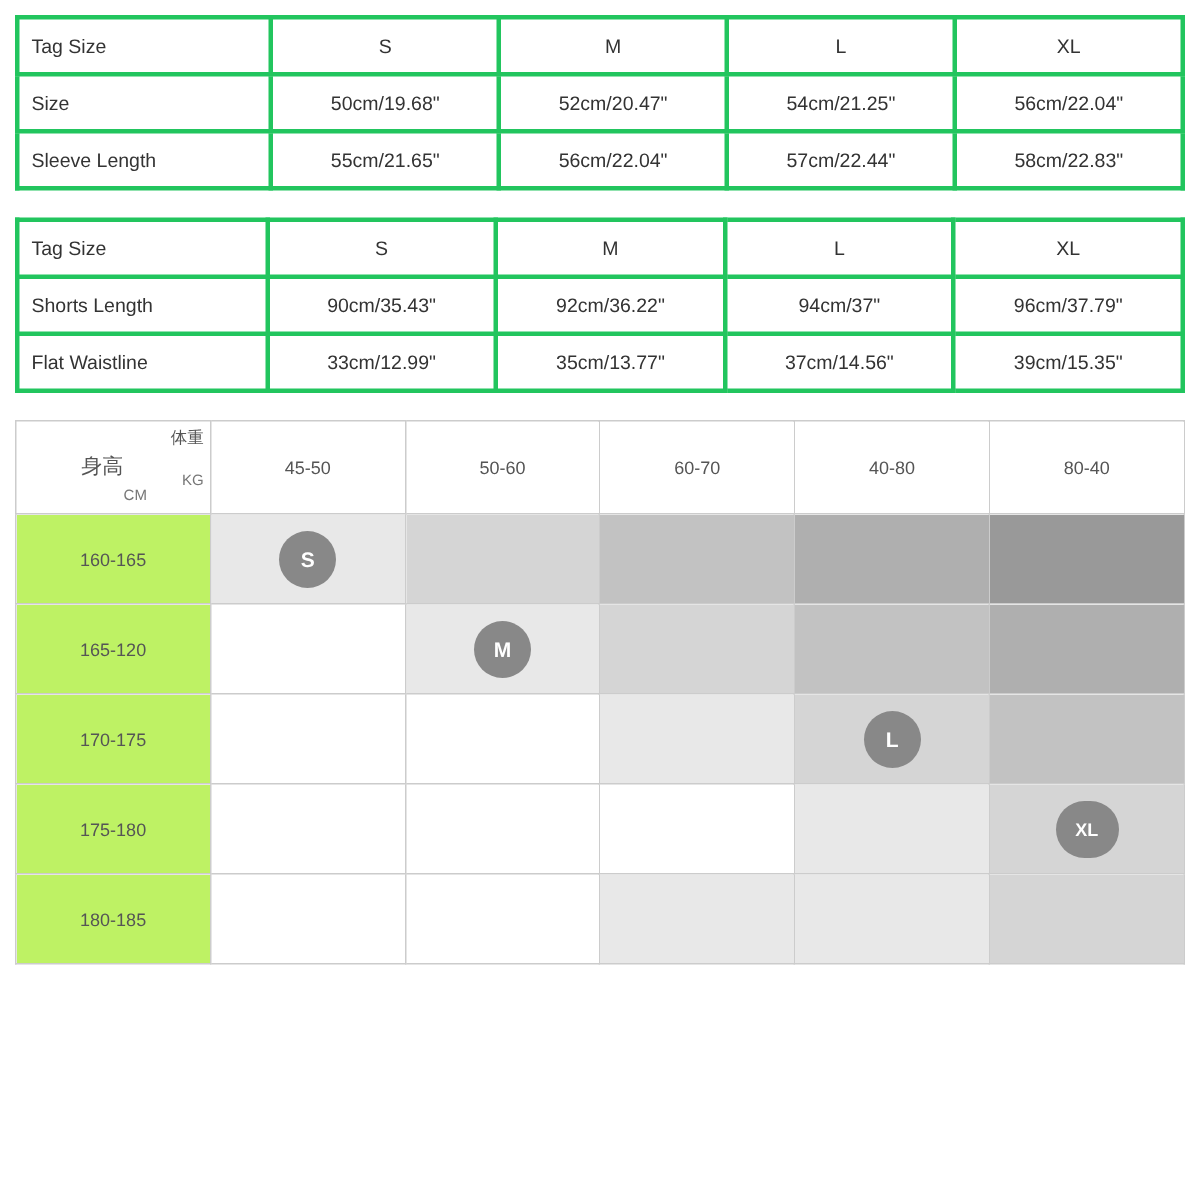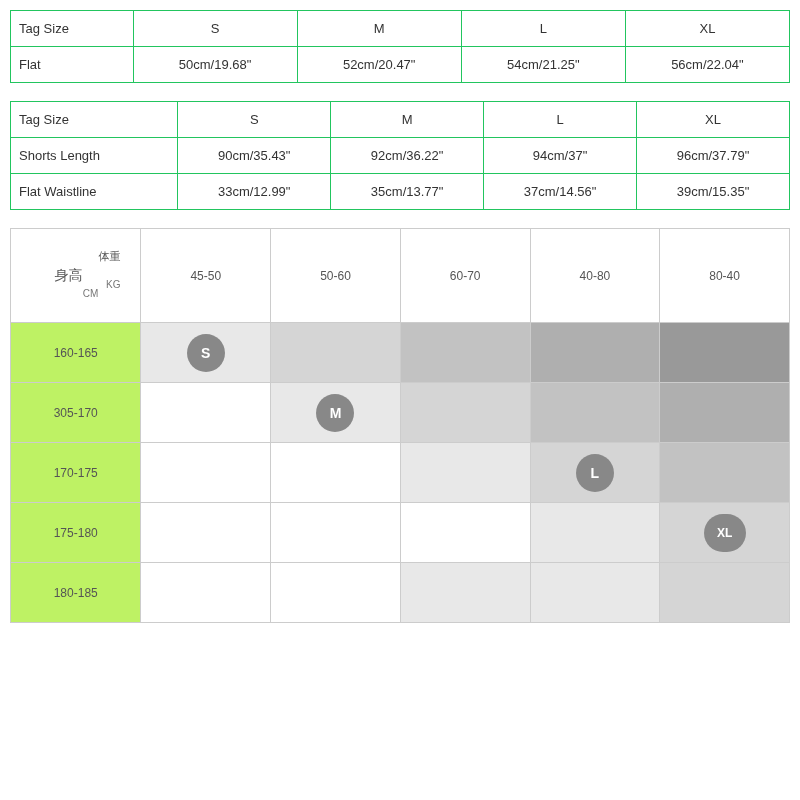--- a/index.html
+++ b/index.html
@@ -12,21 +12,21 @@
       color: #333;
     }
 
     .size-table {
       width: 100%;
       border-collapse: collapse;
       margin-bottom: 18px;
     }
 
     .size-table td, .size-table th {
-      border: 1px solid #22c55e;
+      border: 3px solid #22c55e;
       padding: 10px 8px;
       text-align: center;
       vertical-align: middle;
     }
 
     .size-table td:first-child {
       text-align: left;
       font-size: 13px;
     }
 
@@ -77,43 +77,50 @@
       border-radius: 50%;
       background: #888;
       color: #fff;
       font-size: 14px;
       font-weight: bold;
     }
 
     .corner-cell {
       vertical-align: bottom;
       text-align: left;
-      padding: 20px;
+      padding: 4px;
       font-size: 11px;
       line-height: 1.4;
     }
   </style>
 </head>
 <body>
 
 <table class="size-table">
   <tbody>
       <tr>
     <td>Tag Size</td>
     <td>S</td>
     <td>M</td>
     <td>L</td>
     <td>XL</td>
   </tr>
   <tr>
-    <td>Flat</td>
+    <td>Size</td>
     <td>50cm/19.68"</td>
     <td>52cm/20.47"</td>
     <td>54cm/21.25"</td>
     <td>56cm/22.04"</td>
+  </tr>
+  <tr>
+    <td>Sleeve Length</td>
+    <td>55cm/21.65"</td>
+    <td>56cm/22.04"</td>
+    <td>57cm/22.44"</td>
+    <td>58cm/22.83"</td>
   </tr>
 </tbody>
   </table>
 
 <table class="size-table">
   <tbody>
       <tr>
     <td>Tag Size</td>
     <td>S</td>
     <td>M</td>
@@ -158,21 +165,21 @@
     <td class="cell-light1">
       <span class="size-badge">S</span>
     </td>
     <td class="cell-light2"></td>
     <td class="cell-mid"></td>
     <td class="cell-dark"></td>
     <td class="cell-darker"></td>
   </tr>
 
   <tr>
-    <td class="row-label">305-170</td>
+    <td class="row-label">165-120</td>
     <td class="cell-white"></td>
     <td class="cell-light1">
       <span class="size-badge">M</span>
     </td>
     <td class="cell-light2"></td>
     <td class="cell-mid"></td>
     <td class="cell-dark"></td>
   </tr>
 
   <tr>

